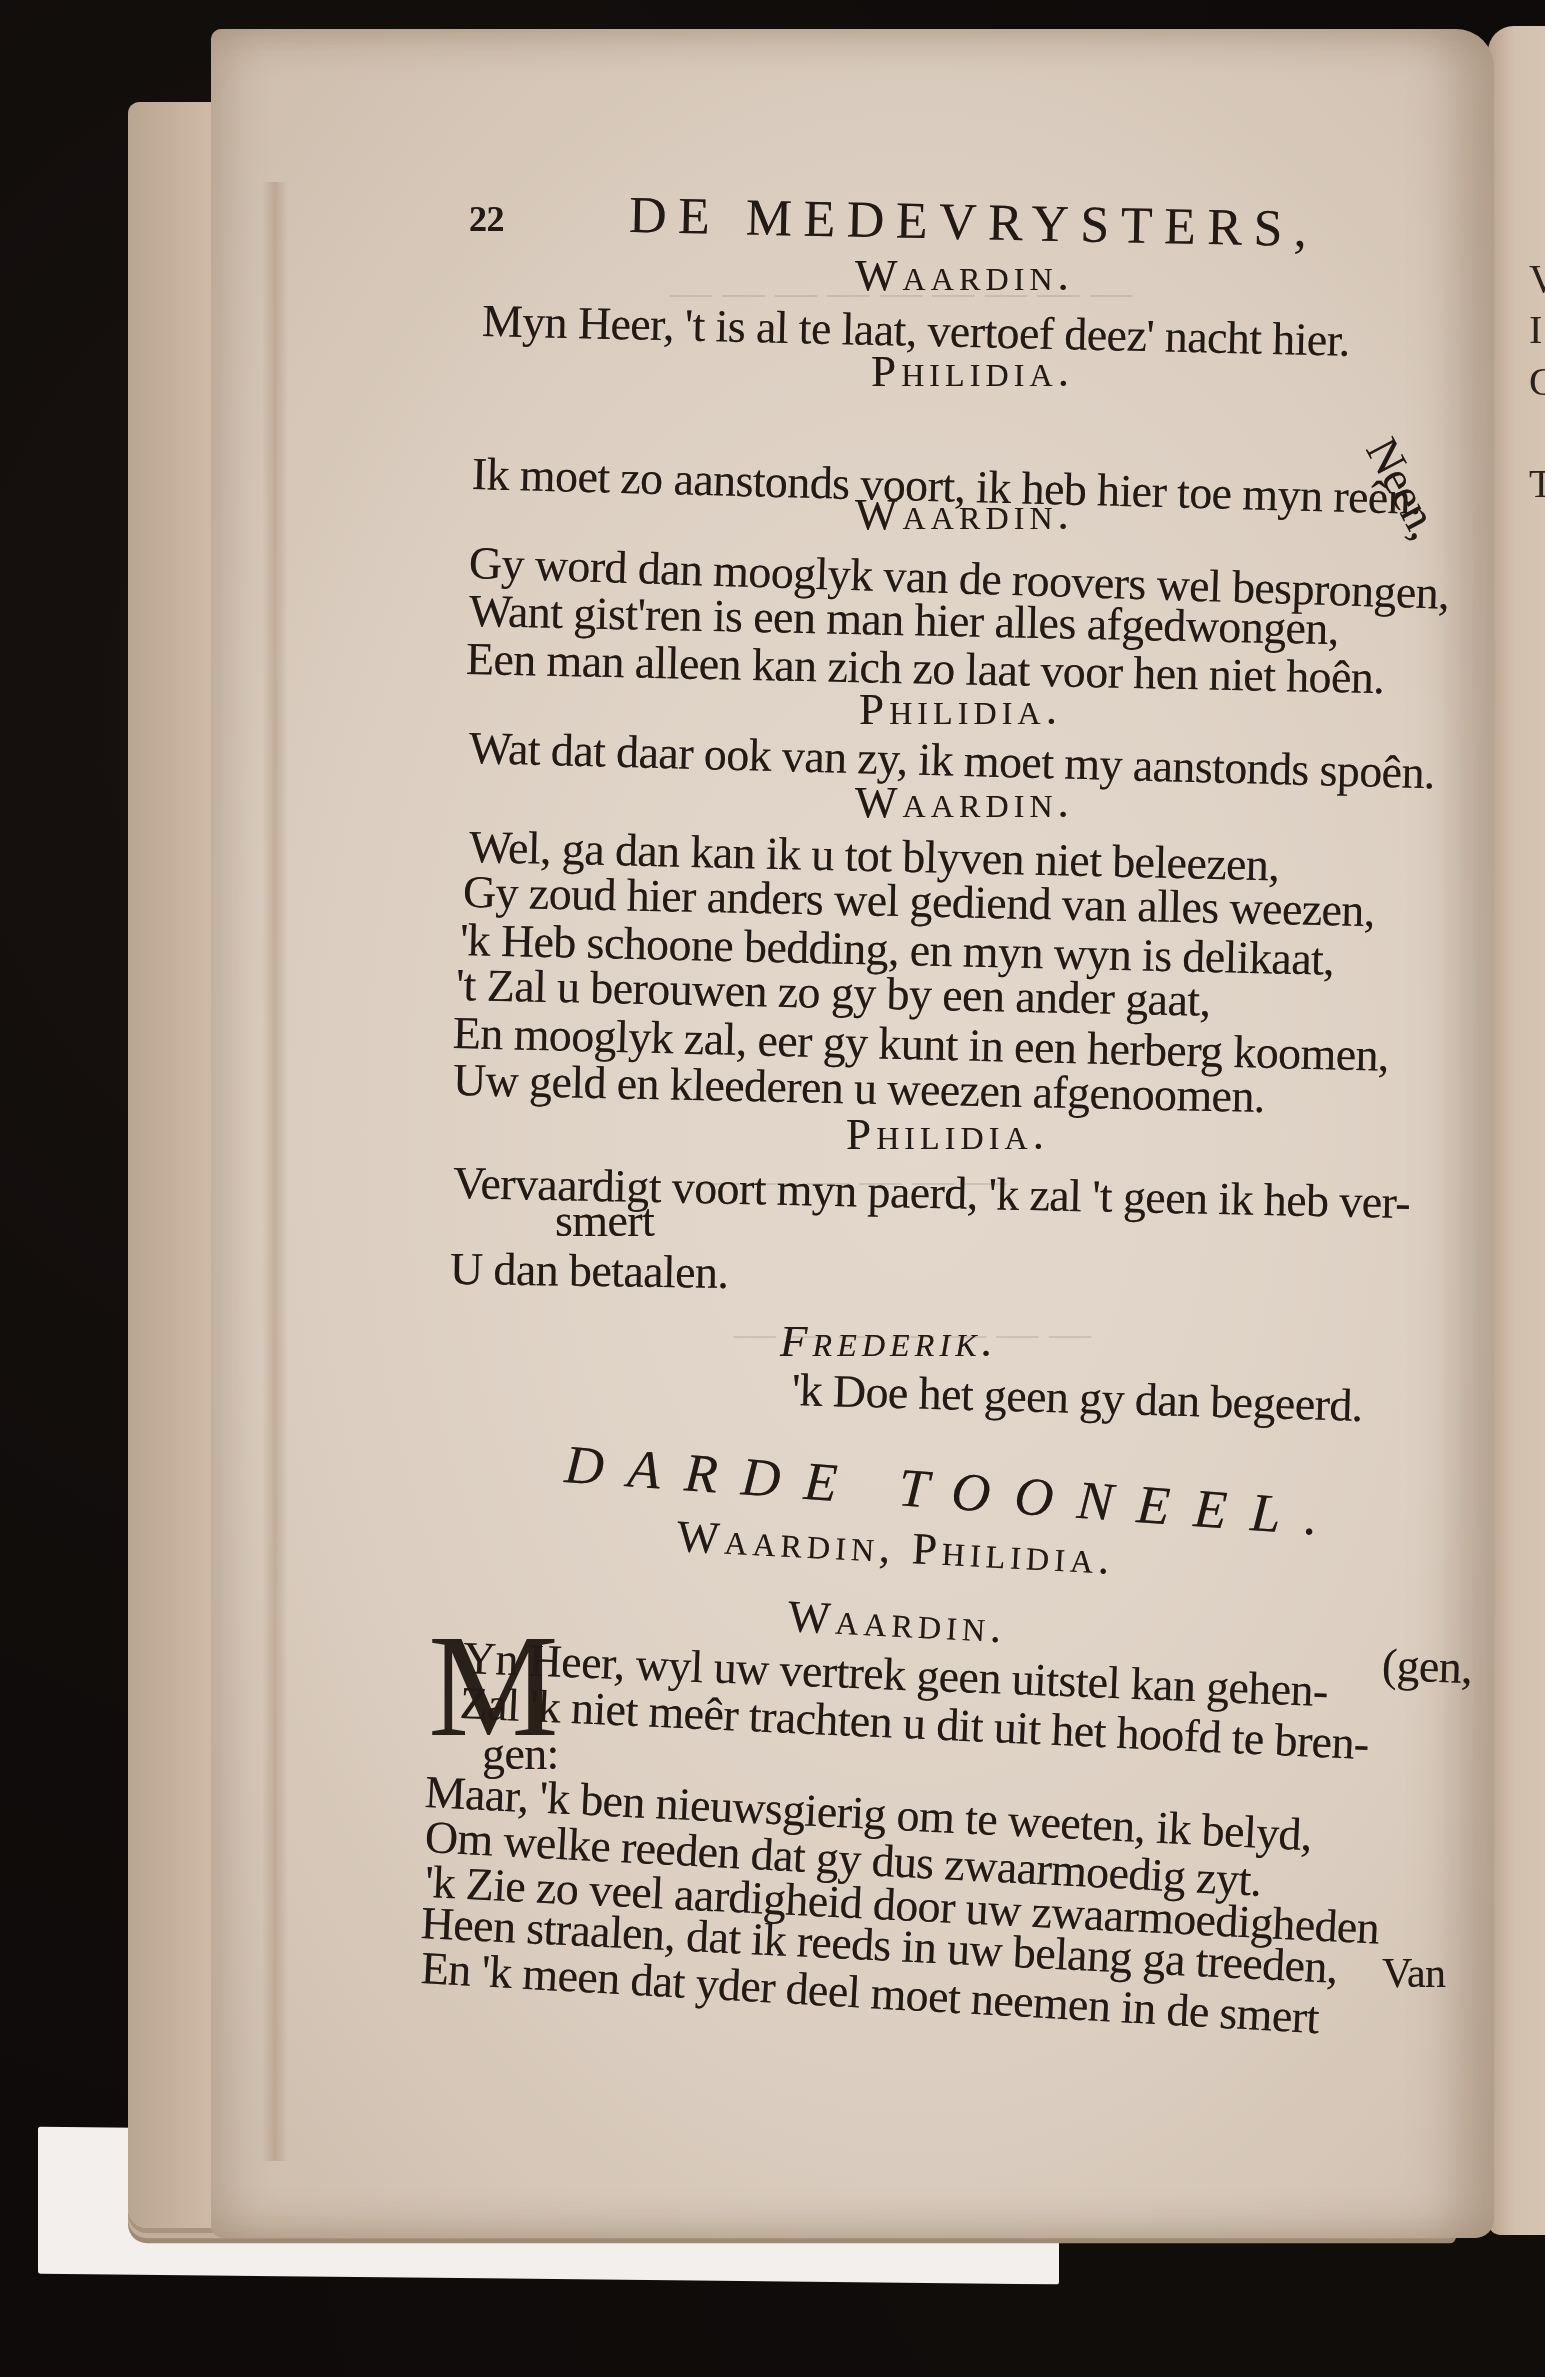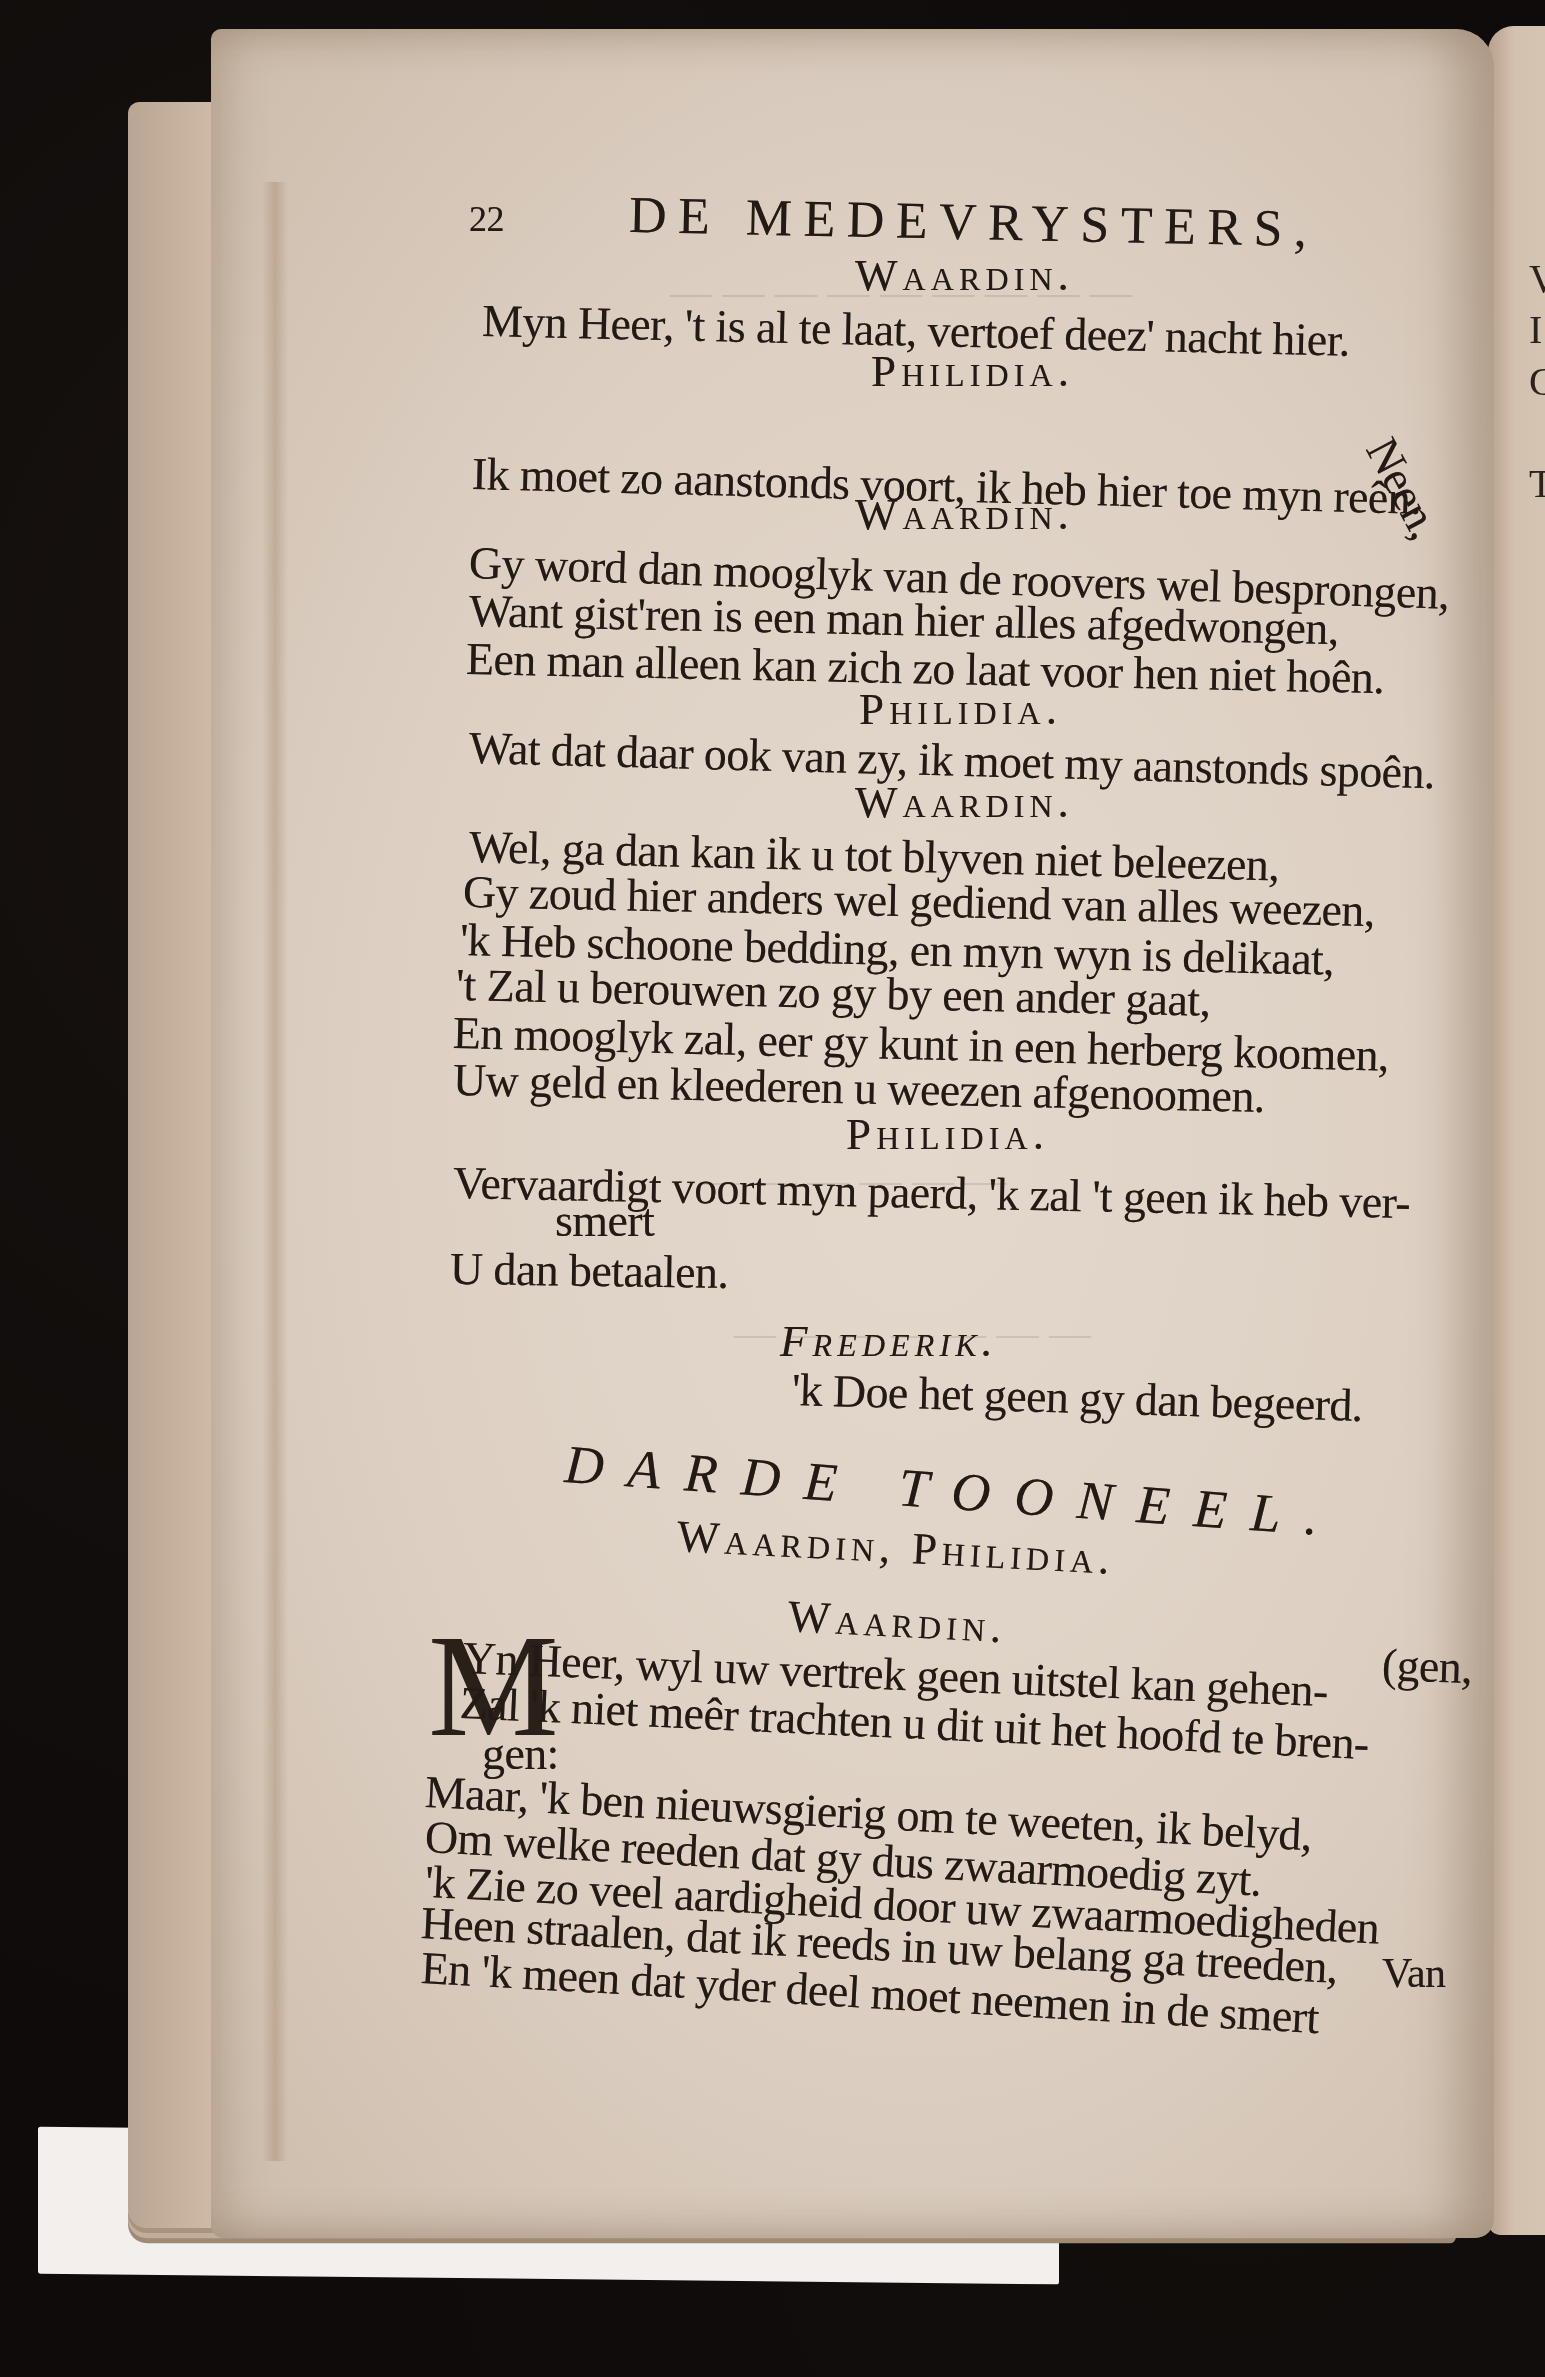--- a/index.html
+++ b/index.html
@@ -90,21 +90,21 @@
       font-variant: small-caps;
       letter-spacing: 5.1px;
       font-size: 45px;
     }
     .header-title {
       font-size: 52px;
       letter-spacing: 11.5px;
     }
     .page-number {
       font-size: 36px;
-      font-weight: normal;
+      font-weight: bold;
     }
     .scene-title {
       font-style: italic;
       font-size: 54px;
       letter-spacing: 24px;
     }
     .drop-cap {
       position: absolute;
       font-family: "Liberation Serif", serif;
       font-size: 147px;

